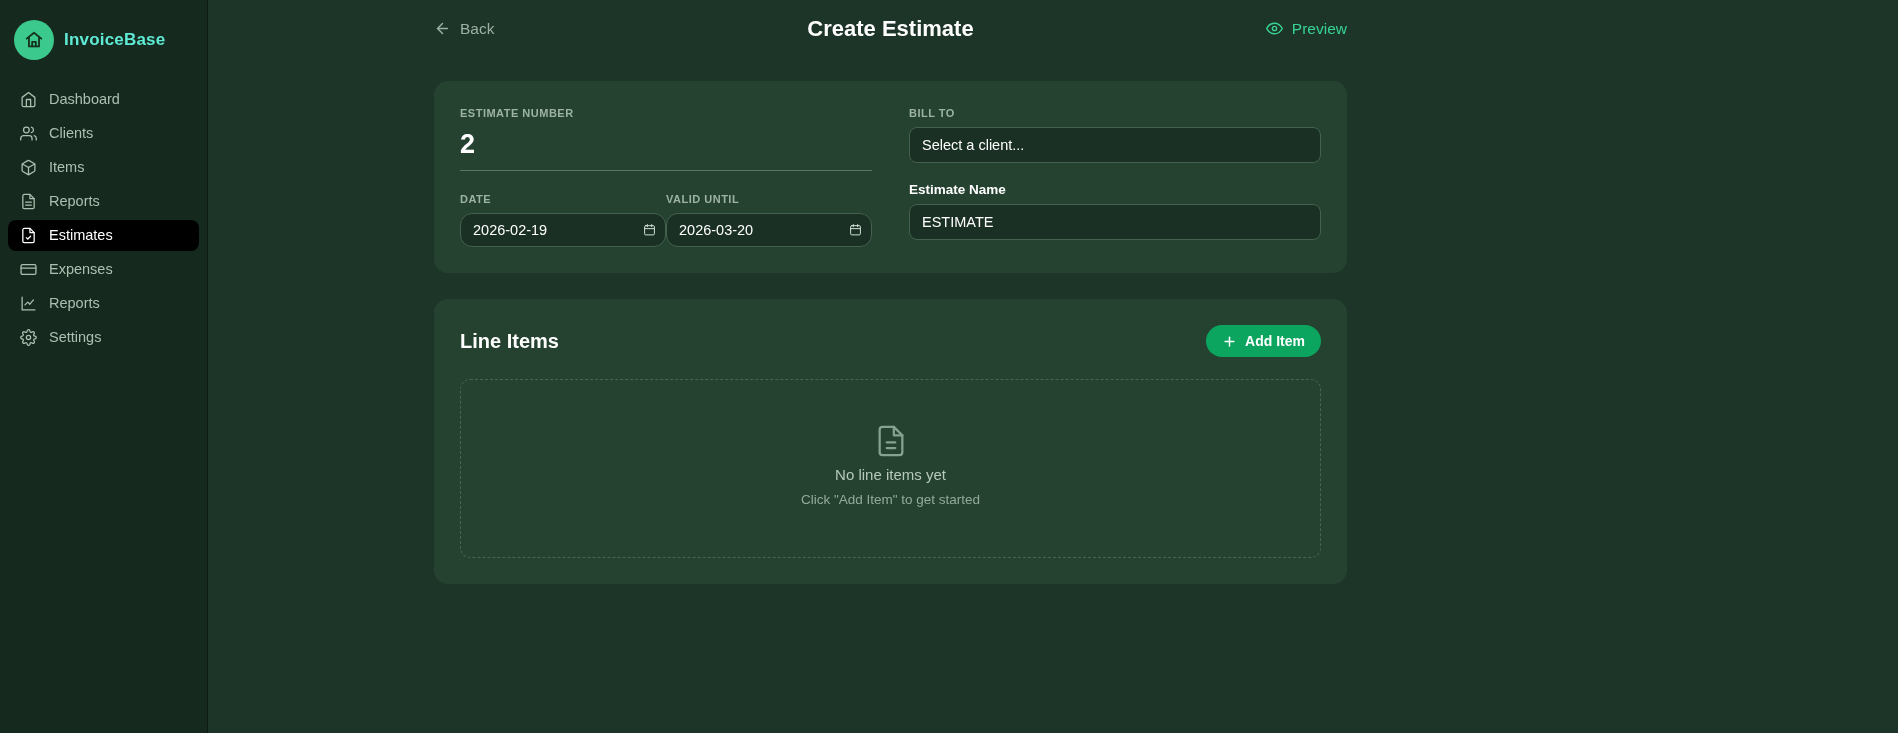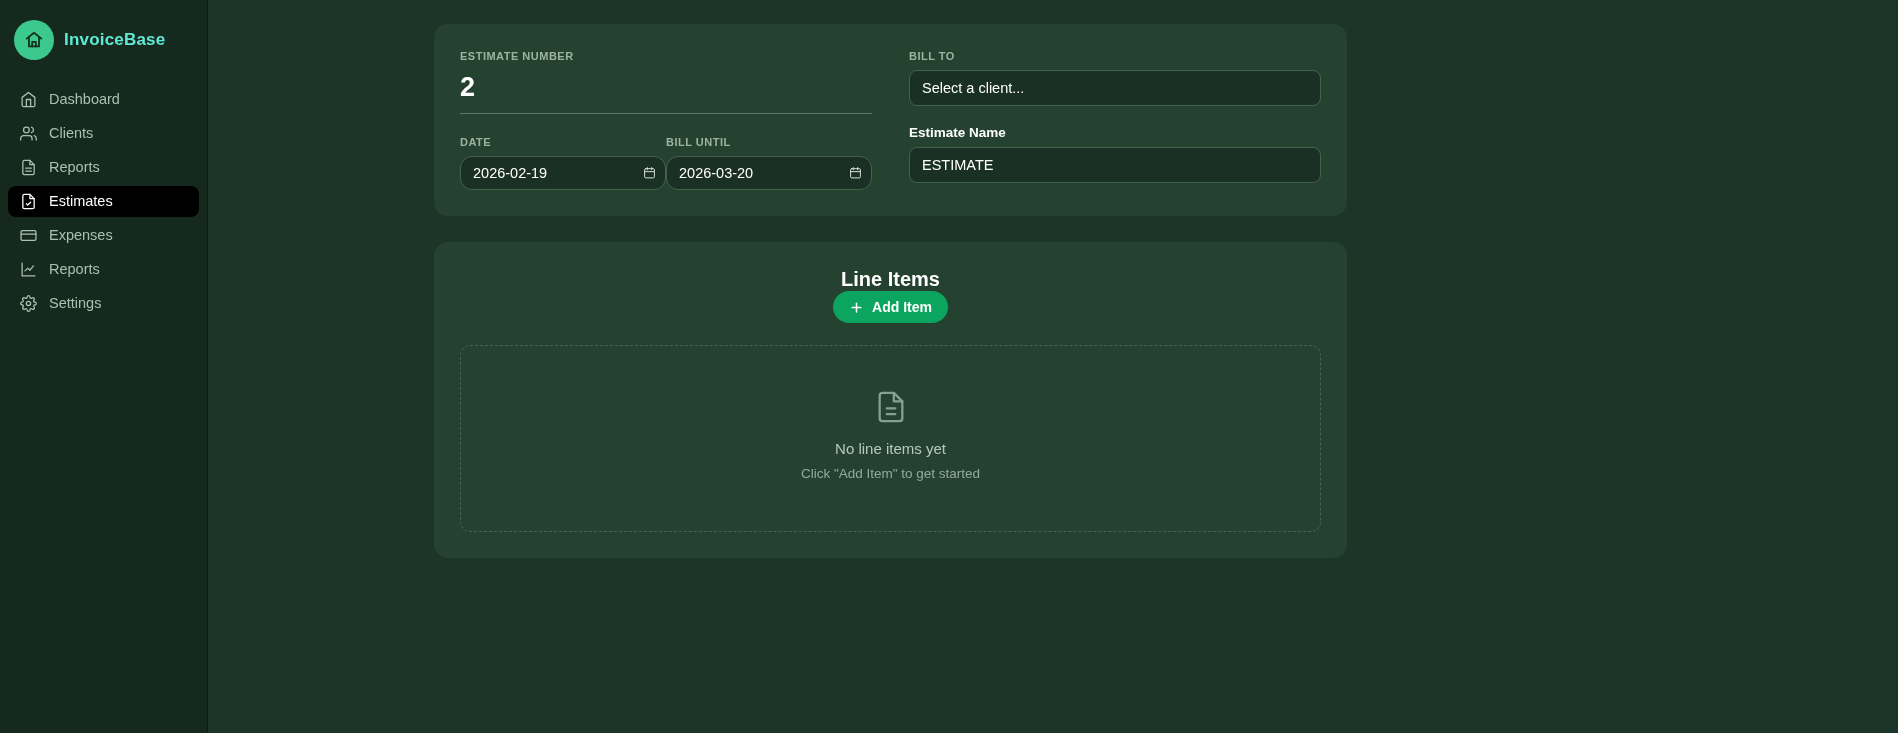--- a/index.html
+++ b/index.html
@@ -97,37 +97,37 @@
     width:100%; background:#1a3024; border:1px solid #44614e; border-radius:8px;
     color:#ffffff; font-size:14.5px; padding:9px 12px; cursor:pointer;
   }
   .name-input {
     width:100%; background:#1a3024; border:1px solid #44614e; border-radius:8px;
     color:#ffffff; font-family:inherit; font-size:14.5px; padding:9px 12px; outline:none;
   }
   .field-gap { margin-top:19px; }
 
   
-  .items-header { display:flex; align-items:center; justify-content:space-between; margin-bottom:22px;flex-direction:column; }
+  .items-header { display:flex; align-items:center; justify-content:space-between; margin-bottom:22px; }
   .items-title { font-size:20px; font-weight:700; color:#ffffff; }
   .add-item-btn {
     display:inline-flex; align-items:center; gap:8px;
     background:#0ca55f; color:#ffffff; border:none; border-radius:16px;
     font-family:inherit; font-size:14px; font-weight:700;
     padding:8px 16px; cursor:pointer;
   }
   .add-item-btn svg { width:15px; height:15px; stroke:#ffffff; stroke-width:2.4; stroke-linecap:round; fill:none; }
 
   .empty-state {
     border:1.5px dashed #496454; border-radius:10px;
     padding:44px 0 50px 0;
     display:flex; flex-direction:column; align-items:center; text-align:center;
   }
   .empty-state .doc-icon { width:34px; height:34px; stroke:#87a191; fill:none; stroke-width:1.6; stroke-linecap:round; stroke-linejoin:round; }
-  .empty-title { margin-top:16px; color:#b6c9ba; font-size:15px; }
+  .empty-title { margin-top:8px; color:#b6c9ba; font-size:15px; }
   .empty-sub { margin-top:9px; color:#93aa9b; font-size:13.5px; }
 </style>
 </head>
 <body>
 
 <div class="app">
 
   <aside class="sidebar">
     <div class="brand">
       <span class="brand-logo">
@@ -151,20 +151,28 @@
         <svg viewBox="0 0 24 24">
             <path d="M17 21v-2a4 4 0 0 0-4-4H5a4 4 0 0 0-4 4v2"></path>
             <circle cx="9" cy="7" r="4"></circle>
             <path d="M23 21v-2a4 4 0 0 0-3-3.87"></path>
             <path d="M16 3.13a4 4 0 0 1 0 7.75"></path>
           </svg>
         <span>Clients</span>
       </a>
       <a class="nav-item">
         <svg viewBox="0 0 24 24">
+            <path d="M21 16V8a2 2 0 0 0-1-1.73l-7-4a2 2 0 0 0-2 0l-7 4A2 2 0 0 0 3 8v8a2 2 0 0 0 1 1.73l7 4a2 2 0 0 0 2 0l7-4A2 2 0 0 0 21 16z"></path>
+            <polyline points="3.27 6.96 12 12.01 20.73 6.96"></polyline>
+            <line x1="12" y1="22.08" x2="12" y2="12"></line>
+          </svg>
+        <span>Items</span>
+      </a>
+      <a class="nav-item">
+        <svg viewBox="0 0 24 24">
             <path d="M14 2H6a2 2 0 0 0-2 2v16a2 2 0 0 0 2 2h12a2 2 0 0 0 2-2V8z"></path>
             <polyline points="14 2 14 8 20 8"></polyline>
             <line x1="16" y1="13" x2="8" y2="13"></line>
             <line x1="16" y1="17" x2="8" y2="17"></line>
           </svg>
         <span>Reports</span>
       </a>
       <a class="nav-item active">
         <svg viewBox="0 0 24 24">
             <path d="M14 2H6a2 2 0 0 0-2 2v16a2 2 0 0 0 2 2h12a2 2 0 0 0 2-2V8z"></path>
@@ -191,20 +199,39 @@
         <svg viewBox="0 0 24 24">
             <circle cx="12" cy="12" r="3"></circle>
             <path d="M19.4 15a1.65 1.65 0 0 0 .33 1.82l.06.06a2 2 0 0 1 0 2.83 2 2 0 0 1-2.83 0l-.06-.06a1.65 1.65 0 0 0-1.82-.33 1.65 1.65 0 0 0-1 1.51V21a2 2 0 0 1-2 2 2 2 0 0 1-2-2v-.09A1.65 1.65 0 0 0 9 19.4a1.65 1.65 0 0 0-1.82.33l-.06.06a2 2 0 0 1-2.83 0 2 2 0 0 1 0-2.83l.06-.06a1.65 1.65 0 0 0 .33-1.82 1.65 1.65 0 0 0-1.51-1H3a2 2 0 0 1-2-2 2 2 0 0 1 2-2h.09A1.65 1.65 0 0 0 4.6 9a1.65 1.65 0 0 0-.33-1.82l-.06-.06a2 2 0 0 1 0-2.83 2 2 0 0 1 2.83 0l.06.06a1.65 1.65 0 0 0 1.82.33H9a1.65 1.65 0 0 0 1-1.51V3a2 2 0 0 1 2-2 2 2 0 0 1 2 2v.09a1.65 1.65 0 0 0 1 1.51 1.65 1.65 0 0 0 1.82-.33l.06-.06a2 2 0 0 1 2.83 0 2 2 0 0 1 0 2.83l-.06.06a1.65 1.65 0 0 0-.33 1.82V9a1.65 1.65 0 0 0 1.51 1H21a2 2 0 0 1 2 2 2 2 0 0 1-2 2h-.09a1.65 1.65 0 0 0-1.51 1z"></path>
           </svg>
         <span>Settings</span>
       </a>
     </nav>
   </aside>
 
   <div class="main">
+    <header class="topbar">
+      <div class="topbar-inner">
+        <button class="back-btn">
+          <svg viewBox="0 0 24 24">
+              <line x1="19" y1="12" x2="5" y2="12"></line>
+              <polyline points="12 19 5 12 12 5"></polyline>
+            </svg>
+          <span>Back</span>
+        </button>
+        <h1 class="page-title">Create Estimate</h1>
+        <button class="preview-btn">
+          <svg viewBox="0 0 24 24">
+              <path d="M1 12s4-7.5 11-7.5S23 12 23 12s-4 7.5-11 7.5S1 12 1 12z"></path>
+              <circle cx="12" cy="12" r="3"></circle>
+            </svg>
+          <span>Preview</span>
+        </button>
+      </div>
+    </header>
 
     <main class="content">
 
       <section class="card form-card">
         <div class="form-grid">
           <div class="col-left">
             <div class="field">
               <label class="label-upper">ESTIMATE NUMBER</label>
               <input class="number-input" type="text" value="2" style="">
             </div>
@@ -215,21 +242,21 @@
                   <input class="text-input" type="text" value="2026-02-19" style="">
                   <svg class="cal-icon" viewBox="0 0 24 24">
                       <rect x="3" y="4" width="18" height="17" rx="2"></rect>
                       <line x1="16" y1="2" x2="16" y2="6"></line>
                       <line x1="8" y1="2" x2="8" y2="6"></line>
                       <line x1="3" y1="9.5" x2="21" y2="9.5"></line>
                     </svg>
                 </div>
               </div>
               <div class="field">
-                <label class="label-upper">BILL UNTIL</label>
+                <label class="label-upper">VALID UNTIL</label>
                 <div class="input-wrap">
                   <input class="text-input" type="text" value="2026-03-20" style="">
                   <svg class="cal-icon" viewBox="0 0 24 24">
                       <rect x="3" y="4" width="18" height="17" rx="2"></rect>
                       <line x1="16" y1="2" x2="16" y2="6"></line>
                       <line x1="8" y1="2" x2="8" y2="6"></line>
                       <line x1="3" y1="9.5" x2="21" y2="9.5"></line>
                     </svg>
                 </div>
               </div>

